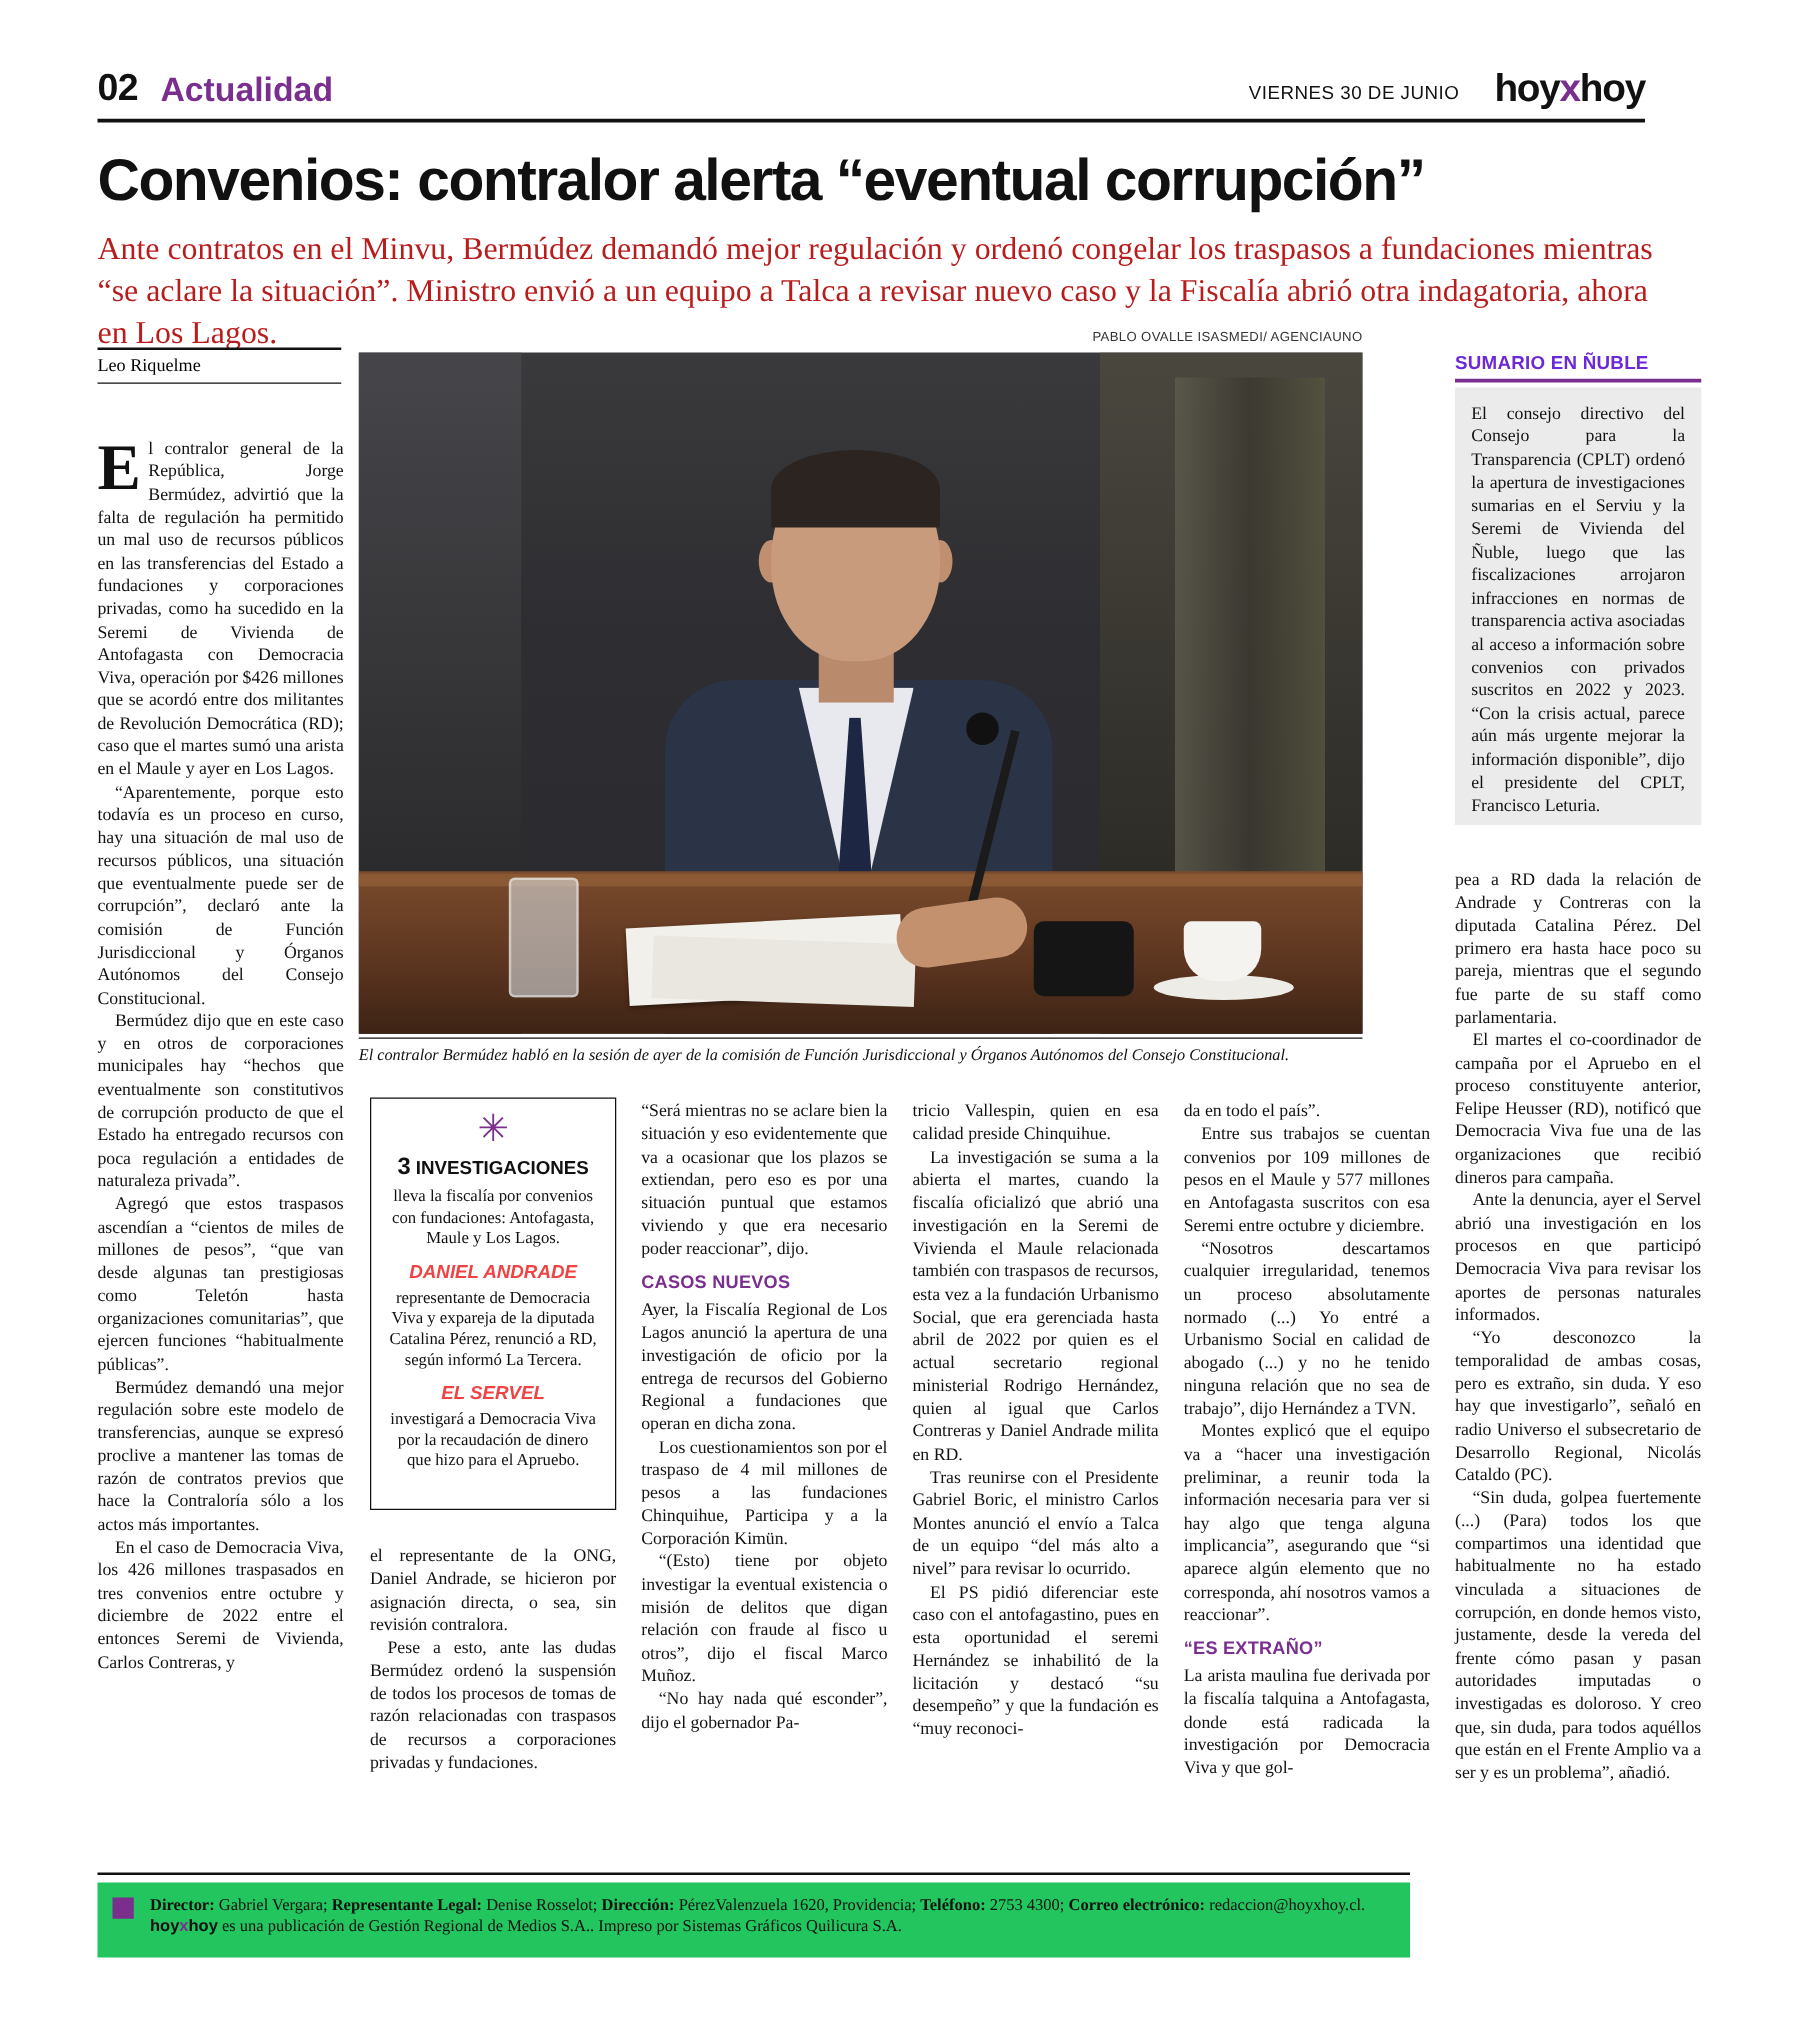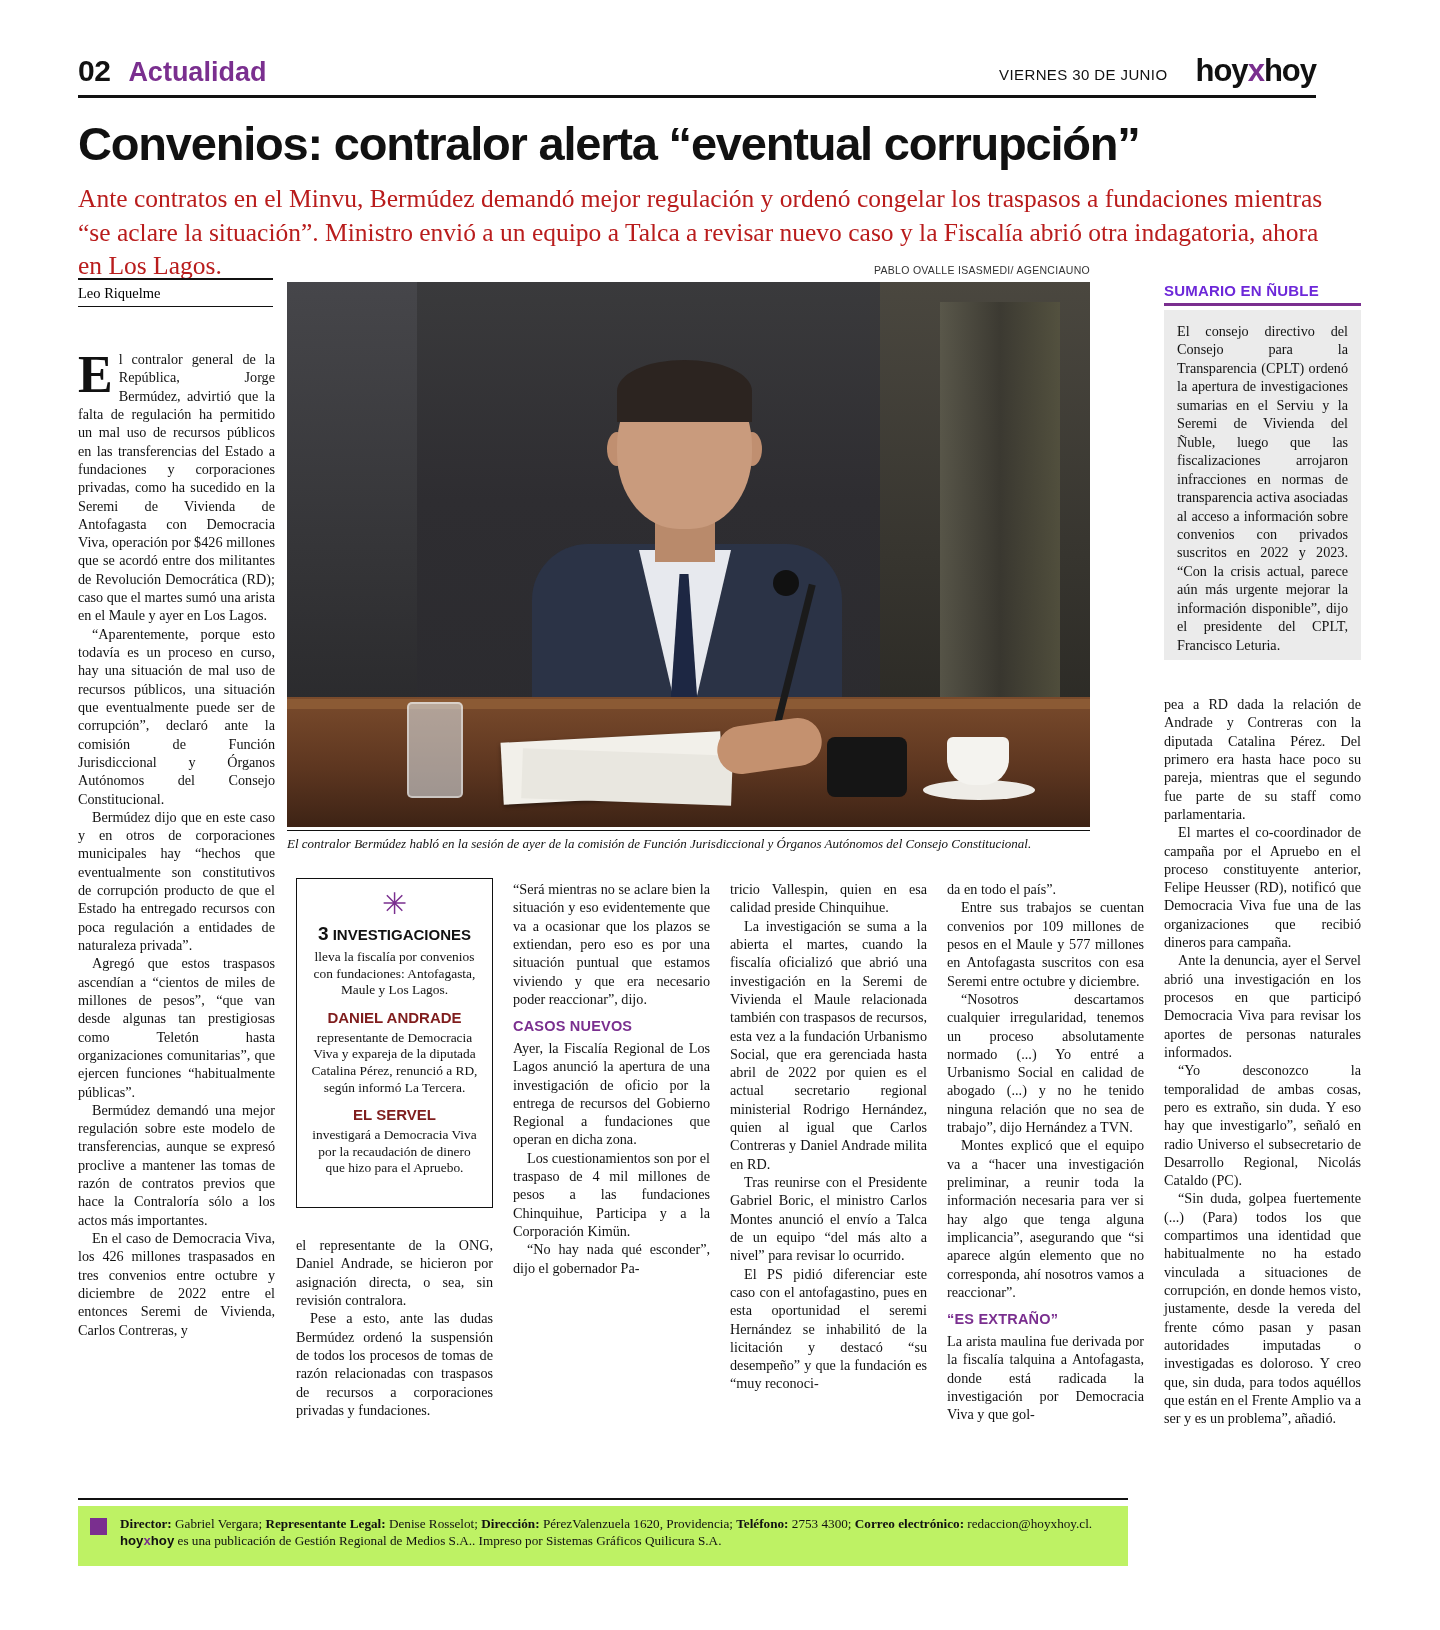--- a/index.html
+++ b/index.html
@@ -132,39 +132,39 @@
     border:1.5px solid #111;box-sizing:border-box;padding:10px 12px;text-align:center;
   }
   .fb-star{
     font-size:30px;color:#7a2f8f;line-height:1;margin-bottom:4px;font-family:"Liberation Sans",sans-serif;
   }
   .fb-h{
     font-family:"Liberation Sans", sans-serif;font-weight:bold;font-size:15px;color:#111;
     margin:2px 0 4px 0;
   }
   .fb-h .num{font-size:19px;}
-  .fb-h.purple{color:#7f1d1d;}
+  .fb-h.purple{color:#ef4444;font-style:italic;}
   .fb-p{font-size:13.4px;line-height:1.24;margin:0 0 10px 0;}
   
   .sumario-title{
     position:absolute;left:1164px;top:282px;width:197px;
     font-family:"Liberation Sans", sans-serif;font-weight:bold;font-size:15px;color:#6d28d9;
     letter-spacing:.2px;
   }
   .sumario-rule{position:absolute;left:1164px;top:303px;width:197px;height:3px;background:#7a2f8f;}
   .sumario-box{
     position:absolute;left:1164px;top:310px;width:197px;height:350px;
     background:#ebebeb;padding:12px 13px;box-sizing:border-box;
     font-size:14.2px;line-height:1.3;text-align:justify;
   }
   
   .footer-rule{position:absolute;left:78px;top:1498px;width:1050px;height:2px;background:#111;}
   .footer{
     position:absolute;left:78px;top:1506px;width:1050px;height:60px;
-    background:#bef264;box-sizing:border-box;padding:9px 8px 9px 42px;
+    background:#22c55e;box-sizing:border-box;padding:9px 8px 9px 42px;
     font-size:13.2px;line-height:1.32;
   }
   .footer .sq{
     position:absolute;left:12px;top:12px;width:17px;height:17px;background:#7a2f8f;
   }
   .footer b{font-weight:bold;}
   .footer .brand{font-family:"Liberation Sans",sans-serif;font-weight:bold;}
   .footer .brand .x{color:#7a2f8f;}
 </style>
 </head>
@@ -241,20 +241,21 @@
   <div class="col c2">
     <p class="first">el representante de la ONG, Daniel Andrade, se hicieron por asignación directa, o sea, sin revisión contralora.</p>
     <p>Pese a esto, ante las dudas Bermúdez ordenó la suspensión de todos los procesos de tomas de razón relacionadas con traspasos de recursos a corporaciones privadas y fundaciones.</p>
   </div>
 
   <div class="col c3">
     <p class="first">“Será mientras no se aclare bien la situación y eso evidentemente que va a ocasionar que los plazos se extiendan, pero eso es por una situación puntual que estamos viviendo y que era necesario poder reaccionar”, dijo.</p>
     <div class="subhead">CASOS NUEVOS</div>
     <p class="first">Ayer, la Fiscalía Regional de Los Lagos anunció la apertura de una investigación de oficio por la entrega de recursos del Gobierno Regional a fundaciones que operan en dicha zona.</p>
     <p>Los cuestionamientos son por el traspaso de 4 mil millones de pesos a las fundaciones Chinquihue, Participa y a la Corporación Kimün.</p>
+    <p>“(Esto) tiene por objeto investigar la eventual existencia o misión de delitos que digan relación con fraude al fisco u otros”, dijo el fiscal Marco Muñoz.</p>
     <p>“No hay nada qué esconder”, dijo el gobernador Pa-</p>
   </div>
 
   <div class="col c4">
     <p class="first">tricio Vallespin, quien en esa calidad preside Chinquihue.</p>
     <p>La investigación se suma a la abierta el martes, cuando la fiscalía oficializó que abrió una investigación en la Seremi de Vivienda el Maule relacionada también con traspasos de recursos, esta vez a la fundación Urbanismo Social, que era gerenciada hasta abril de 2022 por quien es el actual secretario regional ministerial Rodrigo Hernández, quien al igual que Carlos Contreras y Daniel Andrade milita en RD.</p>
     <p>Tras reunirse con el Presidente Gabriel Boric, el ministro Carlos Montes anunció el envío a Talca de un equipo “del más alto a nivel” para revisar lo ocurrido.</p>
     <p>El PS pidió diferenciar este caso con el antofagastino, pues en esta oportunidad el seremi Hernández se inhabilitó de la licitación y destacó “su desempeño” y que la fundación es “muy reconoci-</p>
   </div>
 

